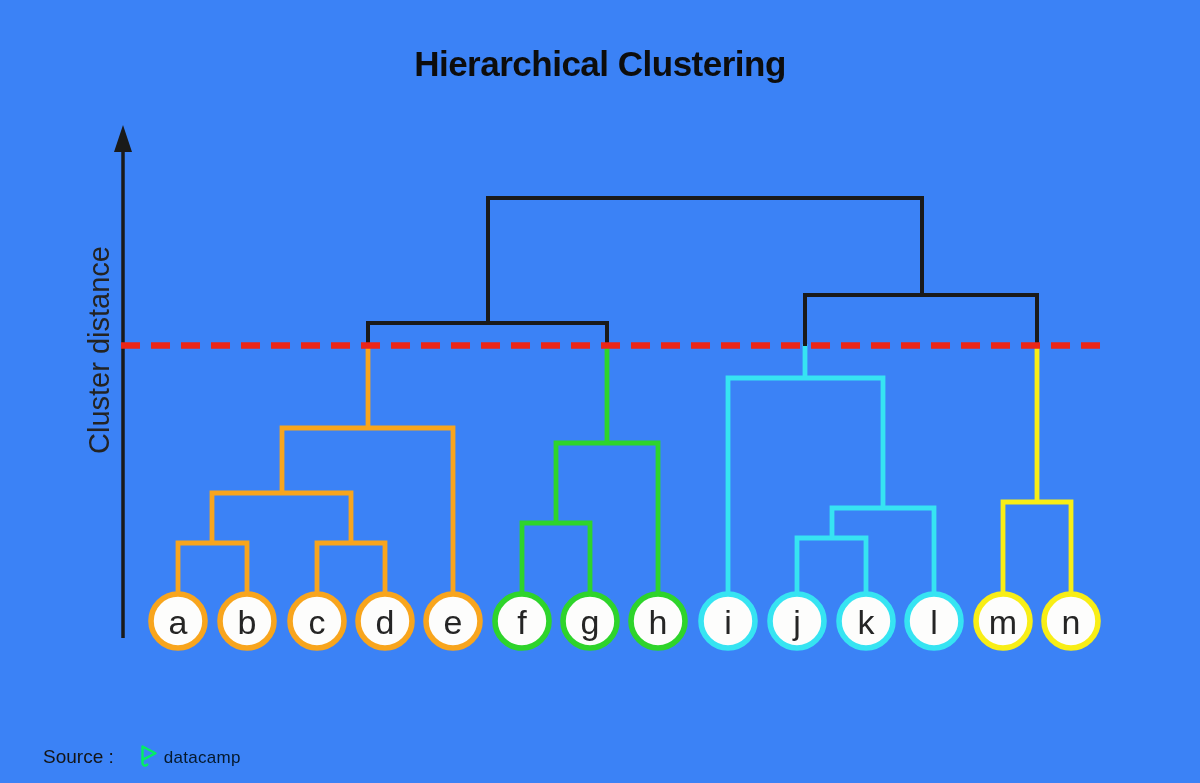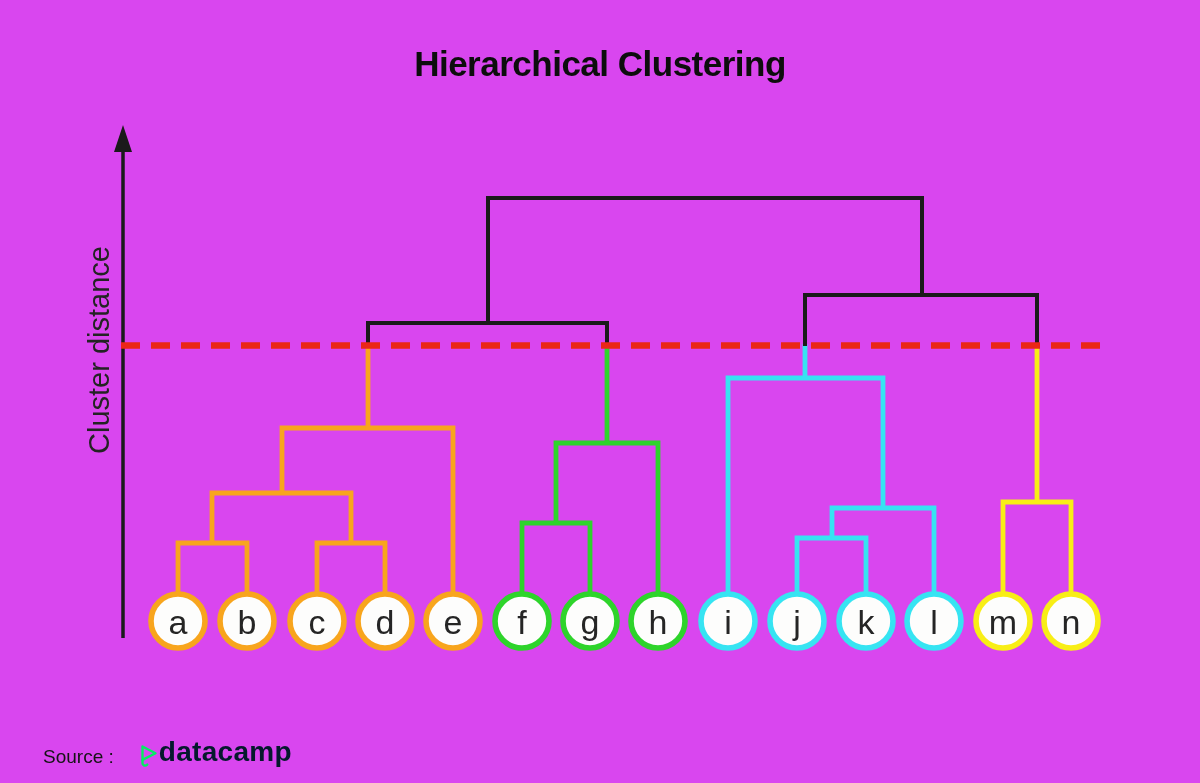--- a/index.html
+++ b/index.html
@@ -1,19 +1,19 @@
 <!DOCTYPE html>
 <html><head>
 <meta charset="utf-8">
 <style>
   html,body{margin:0;padding:0;background:#ffffff;}
   .page{
     position:relative;
     width:1200px;height:783px;
-    background:#d946ef;
+    background:#3b82f6;
     overflow:hidden;
     font-family:"Liberation Sans", sans-serif;
   }
   .title{
     position:absolute;top:44px;left:0;width:1200px;
     margin:0;text-align:center;
     font-size:35px;font-weight:700;color:#0d0d0d;
     letter-spacing:-0.5px;
   }
   .axis-label{
@@ -23,21 +23,21 @@
     font-size:29px;color:#232323;line-height:40px;
   }
   #dendro-svg{position:absolute;left:0;top:0;}
   .source-row{
     position:absolute;left:43px;top:740px;height:28px;
     display:flex;align-items:flex-end;
   }
   .source-label{font-size:19px;color:#141414;}
   .dc-icon{margin-left:24px;display:inline-flex;align-items:center;}
   .dc-wordmark{
-    font-size:28px;color:#05192d;font-weight:700;
+    margin-left:5px;font-size:17px;color:#05192d;font-weight:400;
     letter-spacing:0.3px;
   }
 </style>
 </head>
 <body>
 
 <div class="page">
 
   <h1 class="title">Hierarchical Clustering</h1>
 

